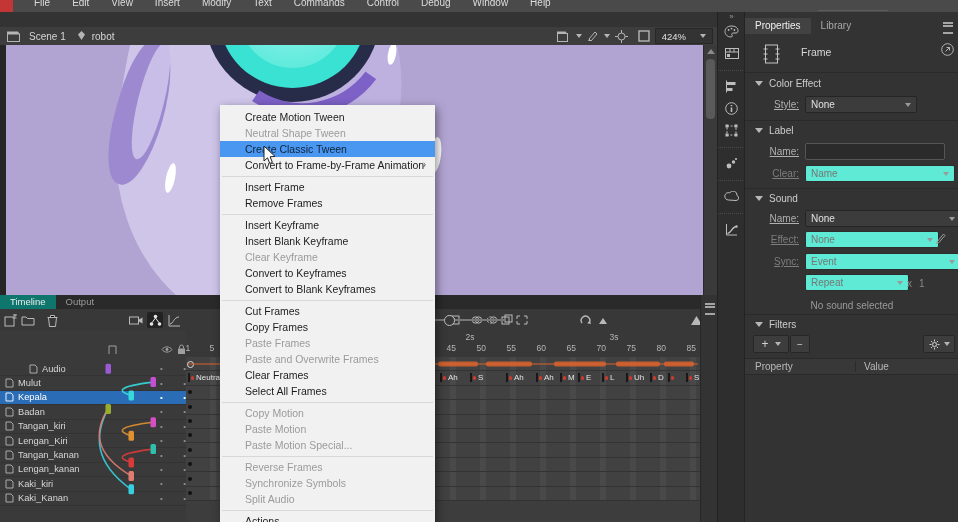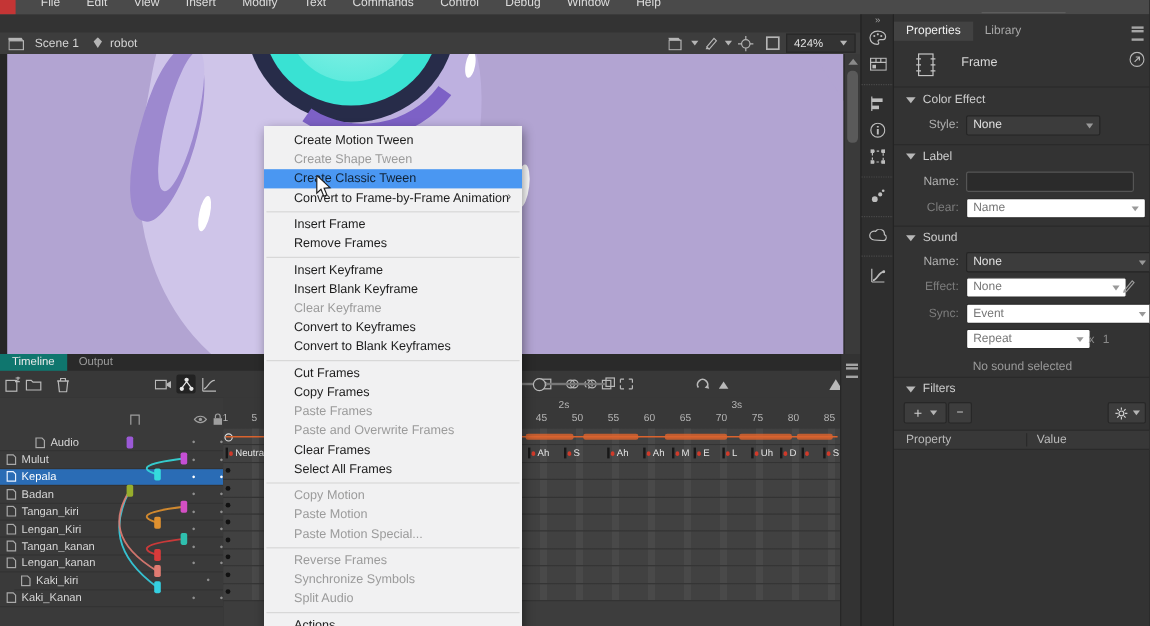--- a/index.html
+++ b/index.html
@@ -97,25 +97,25 @@
   
   #props{left:744px;top:12px;width:214px;height:510px;background:#333;border-left:1px solid #232323;font-size:10px;}
   #prop-tabs{position:absolute;left:0;top:6px;height:16px;display:flex;font-size:10px;}
   .ptab{padding:2px 10px 0;}
   .ptab.active{background:#424242;color:#f0f0f0;}
   .ptab.idle{color:#a8a8a8;}
   #props .sect-h{position:absolute;left:10px;color:#cdcdcd;display:flex;align-items:center;}
   .tri{width:0;height:0;border-left:4px solid transparent;border-right:4px solid transparent;
        border-top:5px solid #b8b8b8;margin-right:6px;}
   .hr{position:absolute;left:0;width:214px;border-top:1px solid #2a2a2a;}
-  .flabel{position:absolute;width:46px;text-align:right;color:#b0b0b0;}
+  .flabel{position:absolute;width:46px;text-align:right;color:#b0b0b0;text-decoration:underline;}
   .flabel.dim{color:#7d7d7d;}
   .dd{position:absolute;height:15px;background:#3c3c3c;border:1px solid #252525;border-radius:2px;
       display:flex;align-items:center;justify-content:space-between;padding:0 5px;color:#e0e0e0;}
-  .dd.disabled{color:#767676;background:#ffffff;border-color:#2d2d2d;}
+  .dd.disabled{color:#767676;background:#5eead4;border-color:#2d2d2d;}
   .dd .caret{border-top-color:#999;}
   .ti-input{position:absolute;height:15px;background:#2b2b2b;border:1px solid #555;border-radius:2px;}
   .btn{display:flex;align-items:center;justify-content:center;background:#3d3d3d;border:1px solid #272727;
        border-radius:2px;height:16px;color:#cfcfcf;}
   #filters-table-head{position:absolute;left:0;width:214px;height:15px;background:#383838;
        border-top:1px solid #2a2a2a;border-bottom:1px solid #2a2a2a;color:#b9b9b9;}
   .note{position:absolute;width:214px;text-align:center;color:#9a9a9a;}
   svg{display:block;}
 </style>
 </head>
@@ -426,21 +426,21 @@
               <svg width="9" height="10" viewBox="0 0 9 10">
                 <path d="M1 1 h5 l2 2 v6 h-7 z" fill="none" stroke="currentColor"></path>
               </svg>
             </span>
             <span class="nm">Lengan_kanan</span>
             <span class="dots">
               <span>•</span>
               <span>•</span>
             </span>
           </div>
-          <div class="lrow" style="position: relative; margin-left: 12px;">
+          <div class="lrow" style="position: relative;">
             <span class="lg">
               <svg width="9" height="10" viewBox="0 0 9 10">
                 <path d="M1 1 h5 l2 2 v6 h-7 z" fill="none" stroke="currentColor"></path>
               </svg>
             </span>
             <span class="nm">Kaki_kiri</span>
             <span class="dots">
               <span>•</span>
               <span>•</span>
             </span>
@@ -782,21 +782,21 @@
       <span class="caret" style="margin-left:4px"></span>
     </div>
     <div id="filters-table-head" style="top:346px">
       <span class="abs" style="left:10px;top:2px">Property</span>
       <span class="abs" style="left:110px;top:2px;border-left:1px solid #2a2a2a;padding-left:8px">Value</span>
     </div>
   </div>
 
   <div class="abs" id="ctxmenu">
       <div class="cmi ">Create Motion Tween</div>
-      <div class="cmi disabled">Create Shape Tween</div>
+      <div class="cmi disabled">Neutral Shape Tween</div>
       <div class="cmi highlighted">Create Classic Tween</div>
       <div class="cmi ">Convert to Frame-by-Frame Animation<span class="sub">›</span></div>
       <div class="csep"></div>
       <div class="cmi ">Insert Frame</div>
       <div class="cmi ">Remove Frames</div>
       <div class="csep"></div>
       <div class="cmi ">Insert Keyframe</div>
       <div class="cmi ">Insert Blank Keyframe</div>
       <div class="cmi disabled">Clear Keyframe</div>
       <div class="cmi ">Convert to Keyframes</div>

